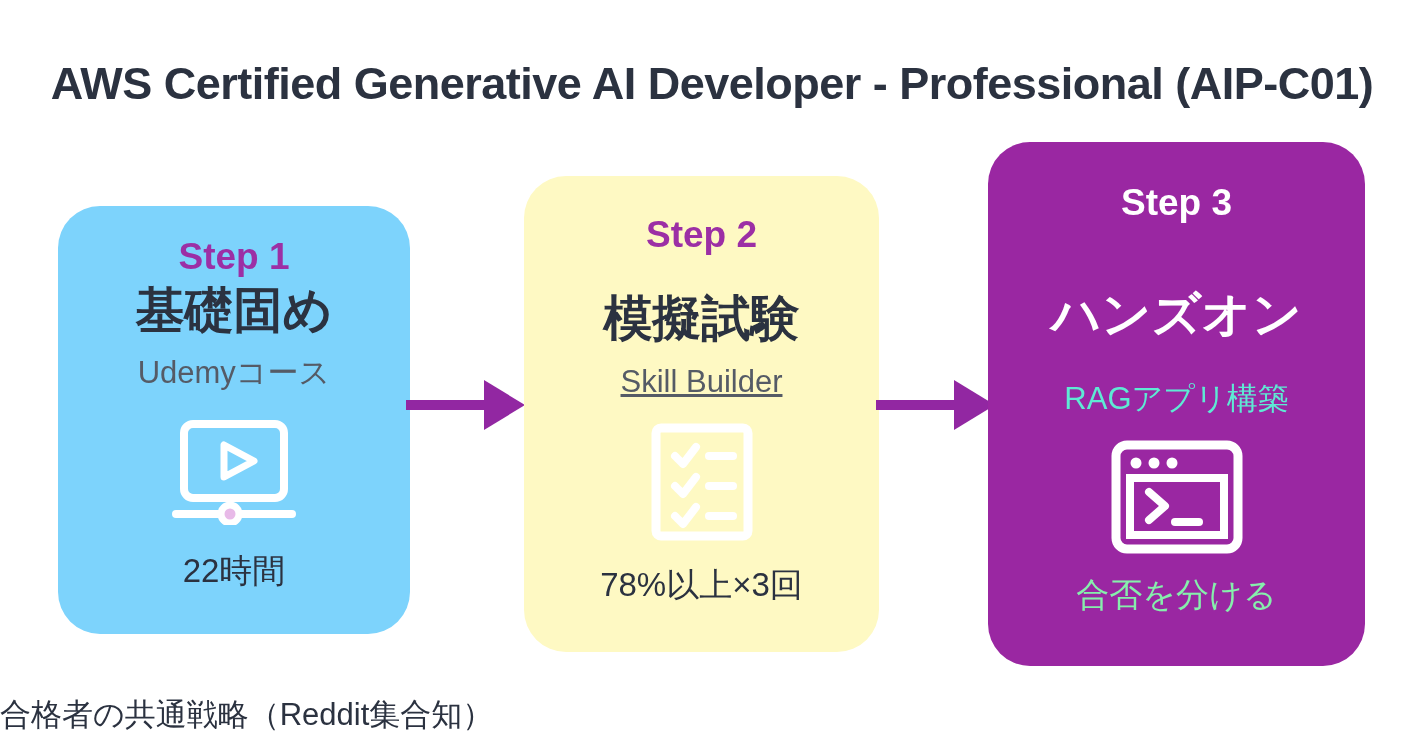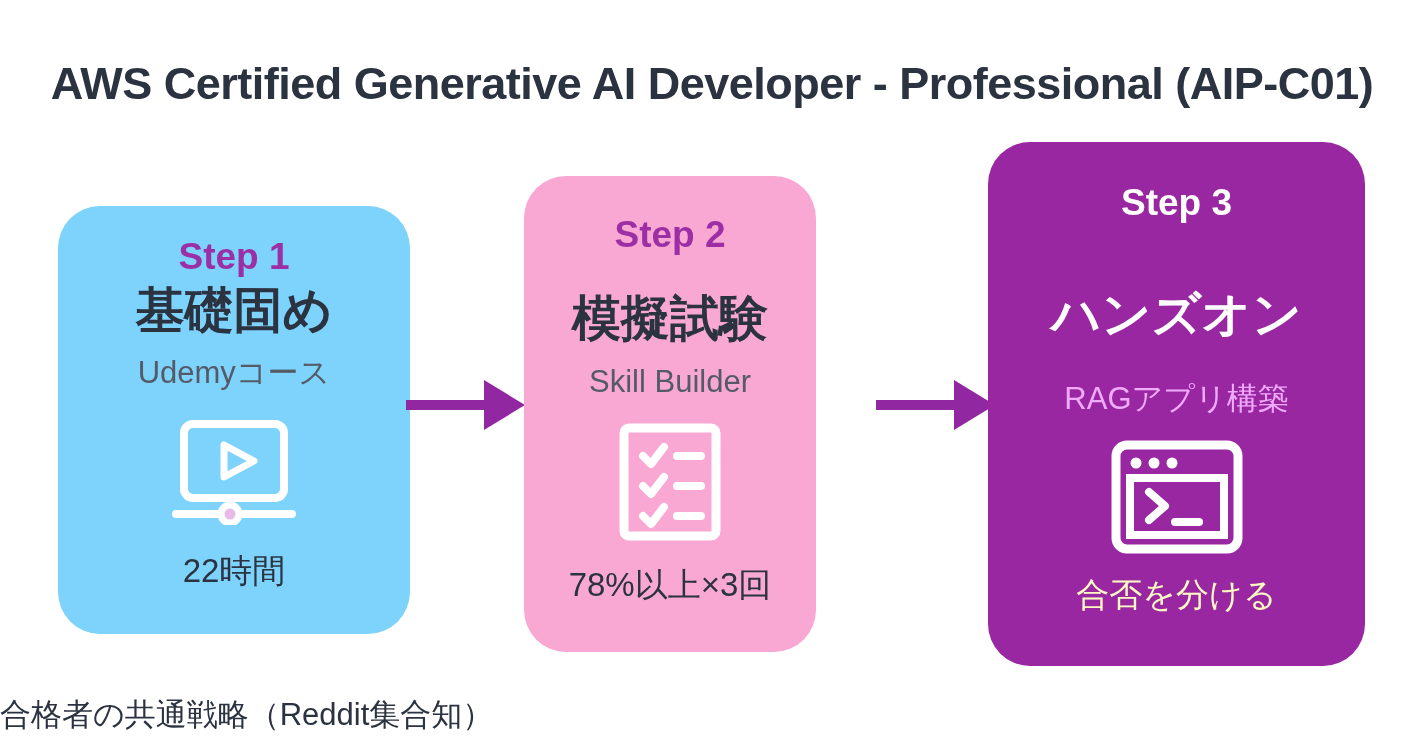--- a/index.html
+++ b/index.html
@@ -14,40 +14,40 @@
     position: absolute; left: 0; top: 58px; width: 100%;
     text-align: center; font-size: 45px; font-weight: 700;
     color: #2b3240; letter-spacing: -0.5px;
   }
 
   .card {
     position: absolute; display: flex; flex-direction: column;
     align-items: center; border-radius: 42px; text-align: center;
   }
   .card-1 { left: 58px;  top: 206px; width: 352px; height: 428px; background: #7dd3fc; padding: 30px 10px 40px; }
-  .card-2 { left: 524px; top: 176px; width: 292px; height: 476px; background: #f9a8d4; padding: 38px 10px 44px; }
+  .card-2 { left: 524px; top: 176px; width: 355px; height: 476px; background: #fef9c3; padding: 38px 10px 44px; }
   .card-3 { left: 988px; top: 142px; width: 377px; height: 524px; background: #9a27a2; padding: 40px 10px 48px; gap: 16px; }
 
   .step-label { font-size: 37px; font-weight: 700; color: #9c2fa5; }
   .card-3 .step-label { color: #ffffff; }
 
   .card-heading { font-size: 49px; font-weight: 700; color: #2b3240; }
   .card-1 .card-heading { margin-top: 0; }
   .card-2 .card-heading { margin-top: 30px; }
   .card-3 .card-heading { margin-top: 42px; color: #ffffff; text-align: right; }
 
   .card-sub { font-size: 31px; color: #555b66; }
   .card-1 .card-sub { margin-top: 8px; }
-  .card-2 .card-sub { margin-top: 12px; }
-  .card-3 .card-sub { margin-top: 14px; color: #f0abfc; }
+  .card-2 .card-sub { margin-top: 12px; text-decoration: underline; }
+  .card-3 .card-sub { margin-top: 14px; color: #5eead4; }
 
   .card-icon { margin-top: auto; margin-bottom: auto; line-height: 0; }
 
   .card-footnote { font-size: 33px; color: #2b3240; }
-  .card-3 .card-footnote { color: #fef9c3; }
+  .card-3 .card-footnote { color: #86efac; }
 
   .arrow { position: absolute; line-height: 0; }
   .arrow-1 { left: 406px; top: 377px; }
   .arrow-2 { left: 876px; top: 377px; }
 
   .caption {
     position: absolute; left: 0; top: 694px; width: 100%;
     text-align: left; font-size: 31px; color: #2b3240;
   }
 </style>

